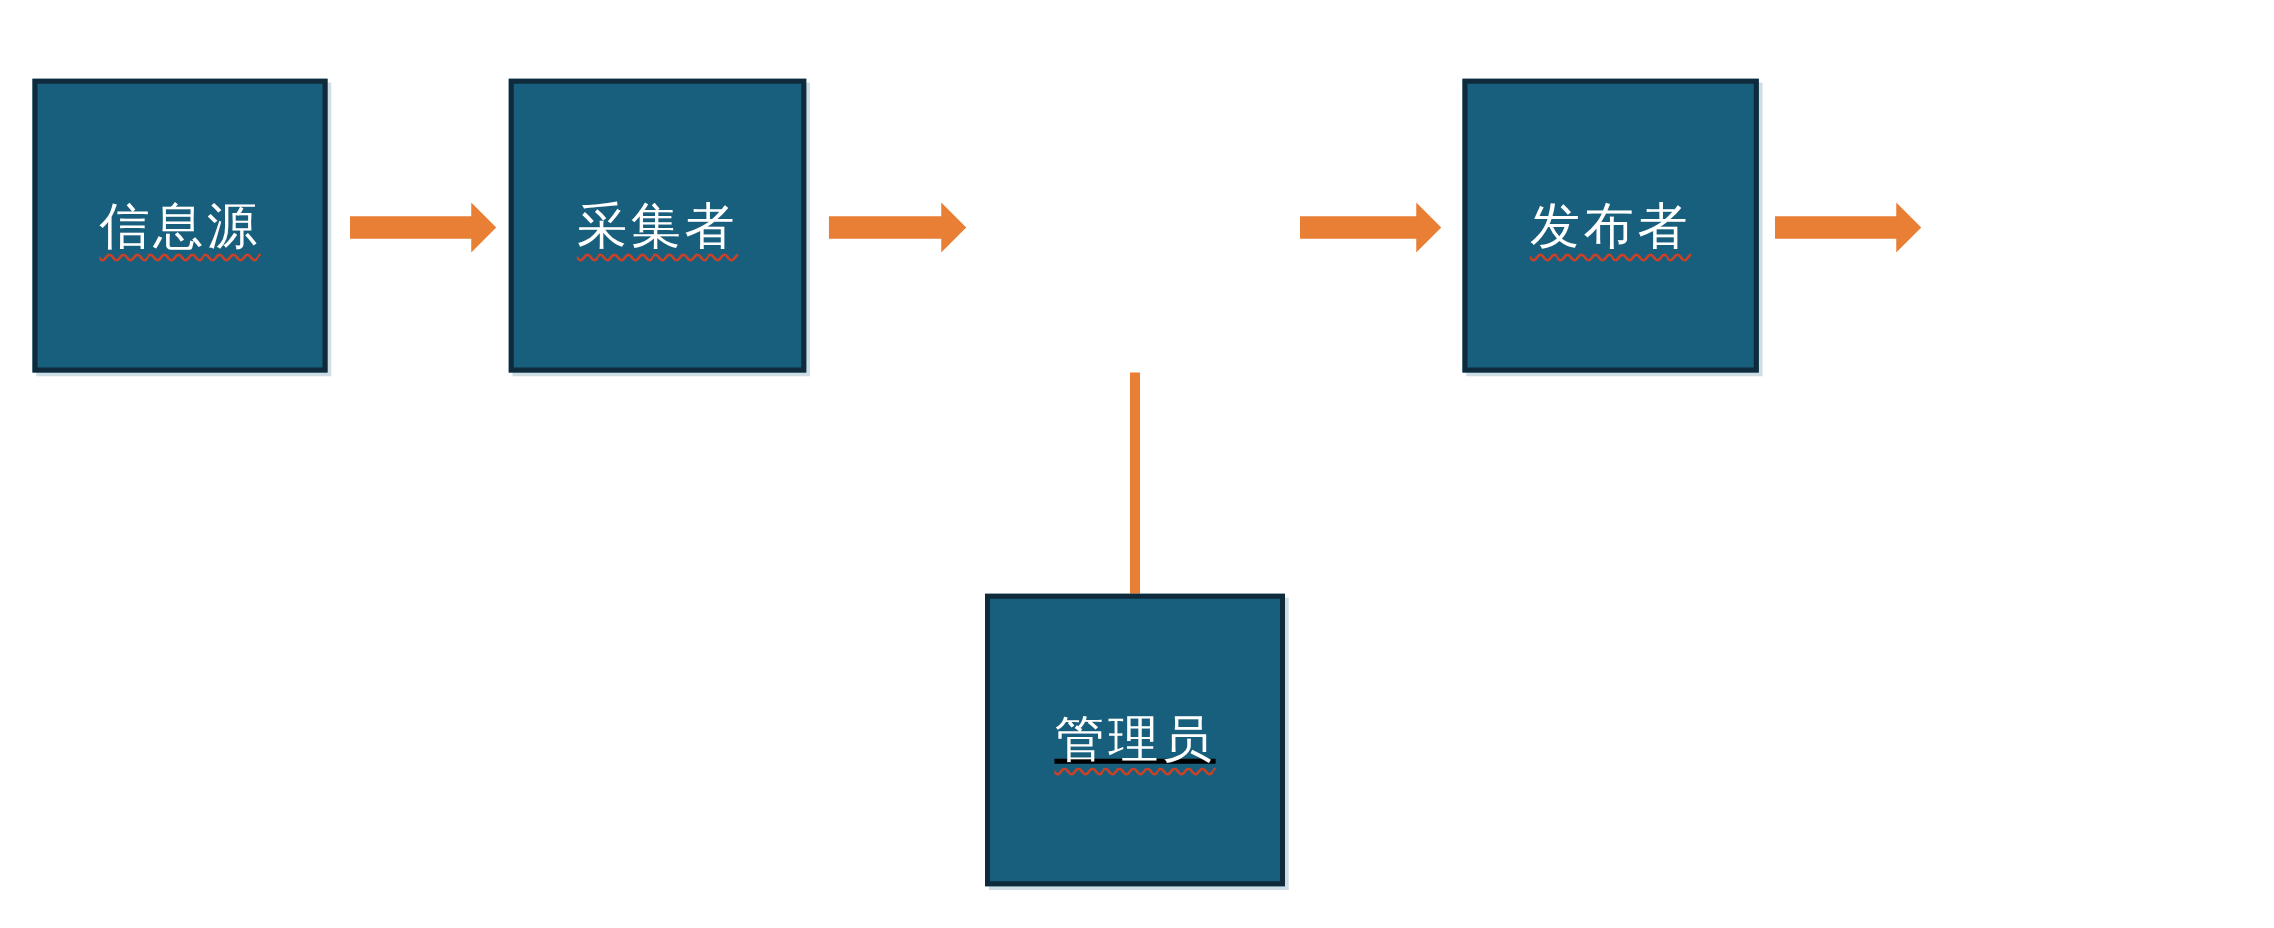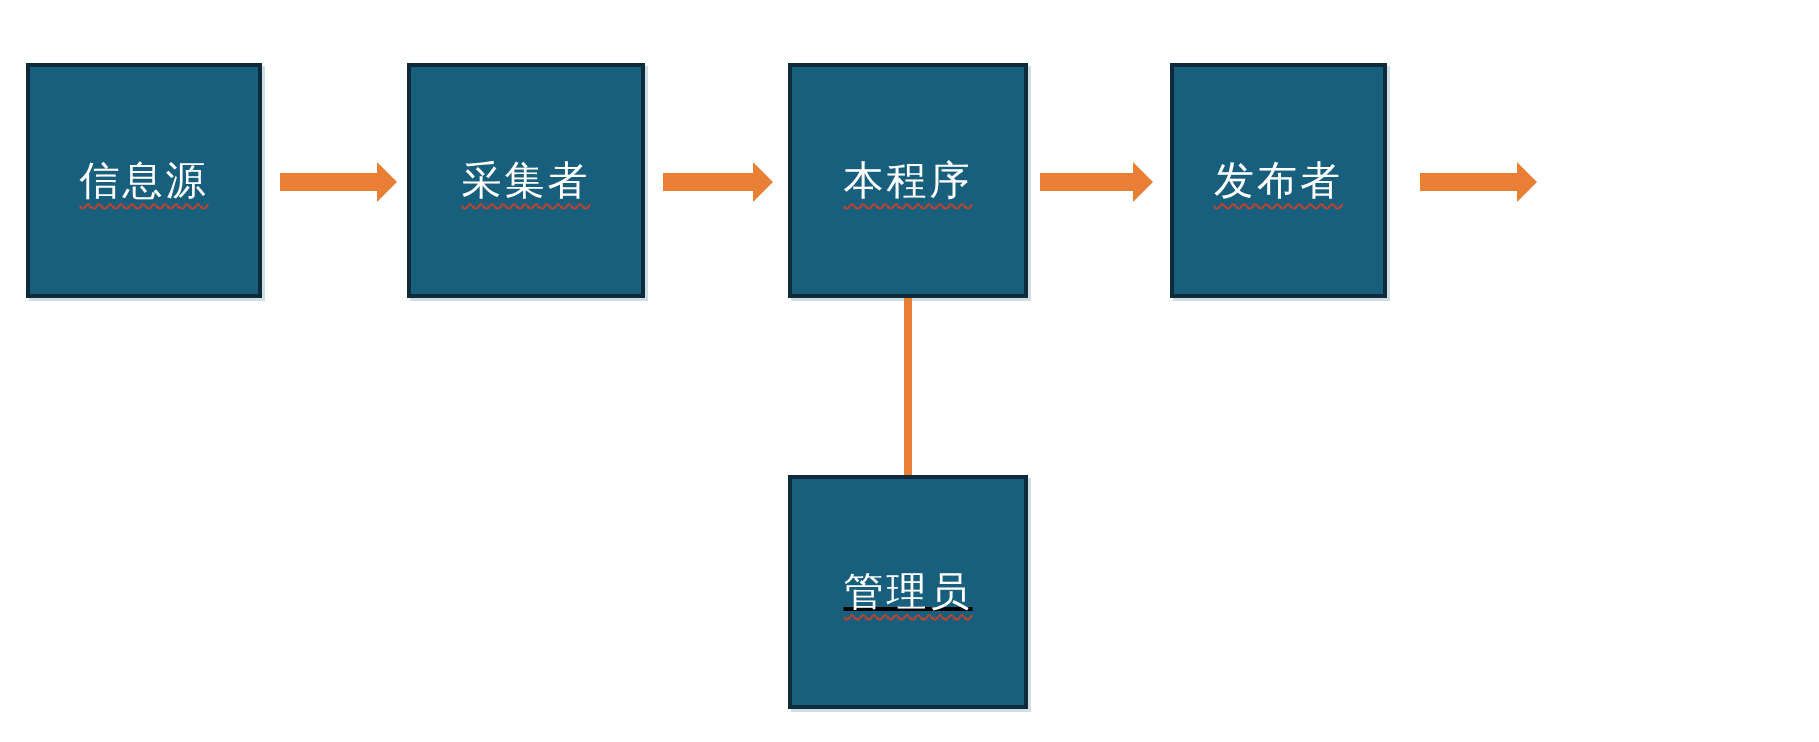--- a/index.html
+++ b/index.html
@@ -42,21 +42,21 @@
     text-decoration-style:wavy;
     text-decoration-color:var(--spellcheck-underline);
     text-decoration-thickness:2px;
     text-underline-offset:9px;
     white-space:nowrap;
   }
   
   .node-1{left:26px;  top:52px;  width:236px; height:235px;}
   .node-2{left:407px; top:52px;  width:238px; height:235px;align-items:center;}
   .node-3{left:788px; top:52px;  width:240px; height:235px;}
-  .node-4{left:1170px;top:52px;  width:217px; height:235px;}
+  .node-4{left:1170px;top:52px;  width:237px; height:235px;}
   .node-5{left:1551px;top:52px;  width:237px; height:235px;}
   
   .node-6{left:788px; top:464px; width:240px; height:234px;text-decoration:underline;}
 
   .arrow{
     position:absolute;
     top:151px;
     height:40px;
     display:block;
   }
@@ -89,23 +89,20 @@
   </svg>
 
   <div class="node node-2">
     <span class="label">采集者</span>
   </div>
 
   <svg class="arrow arrow-2" viewBox="0 0 110 40" preserveAspectRatio="none" xmlns="http://www.w3.org/2000/svg">
     <polygon points="0,11 90,11 90,0 110,20 90,40 90,29 0,29"></polygon>
   </svg>
 
-  <div class="node node-3">
-    <span class="label">本程序</span>
-  </div>
 
   <svg class="arrow arrow-3" viewBox="0 0 113 40" preserveAspectRatio="none" xmlns="http://www.w3.org/2000/svg">
     <polygon points="0,11 93,11 93,0 113,20 93,40 93,29 0,29"></polygon>
   </svg>
 
   <div class="node node-4">
     <span class="label">发布者</span>
   </div>
 
   <svg class="arrow arrow-4" viewBox="0 0 117 40" preserveAspectRatio="none" xmlns="http://www.w3.org/2000/svg">

